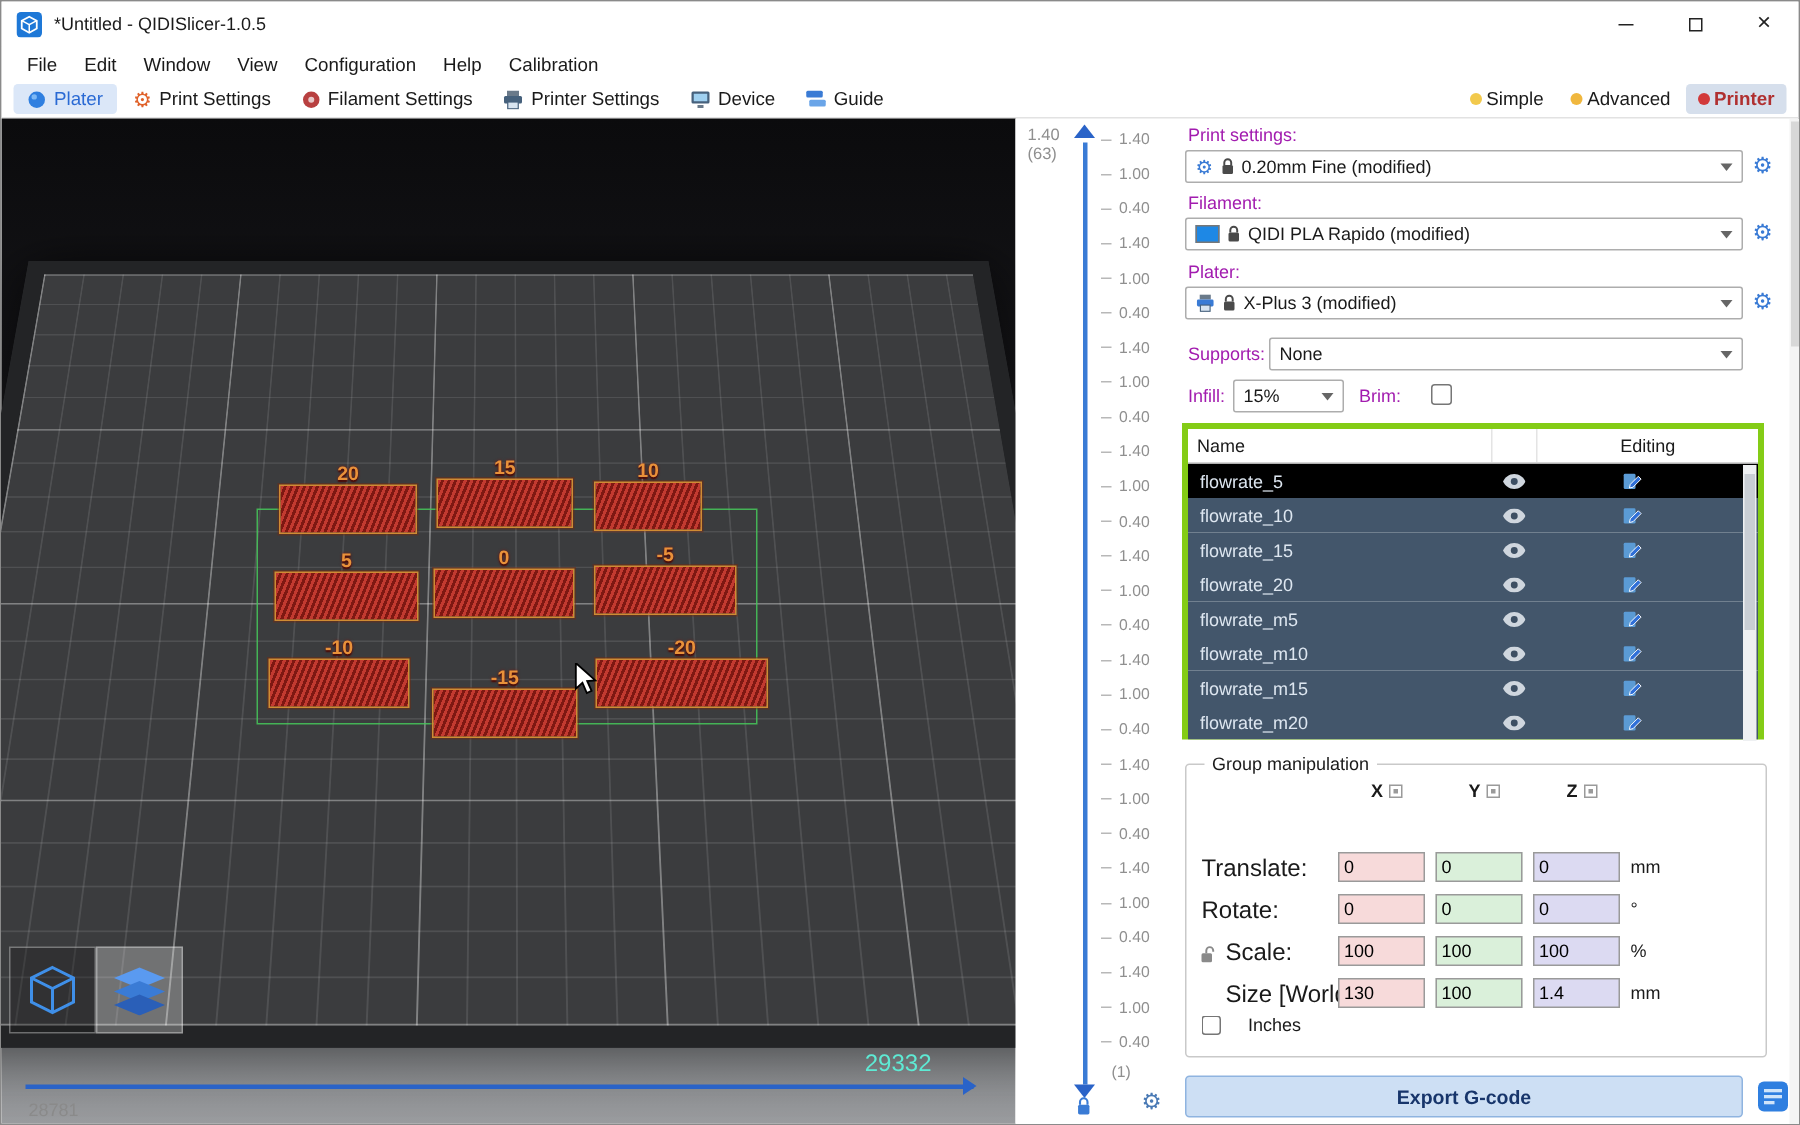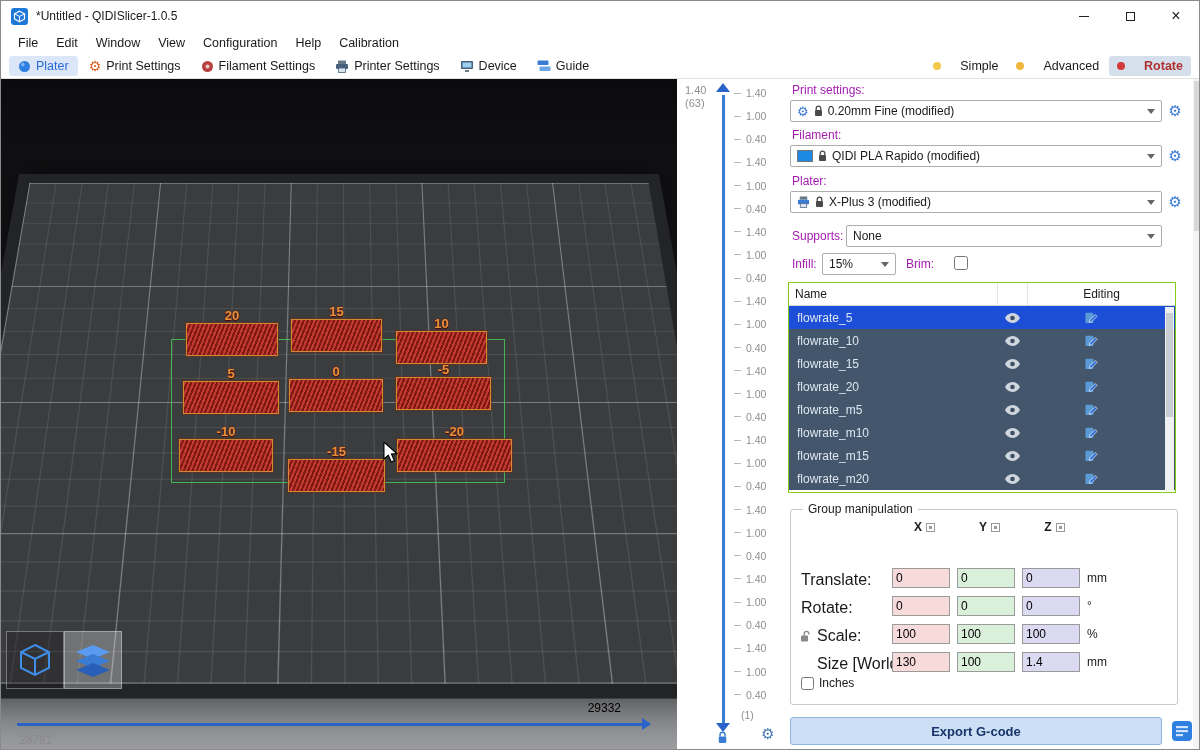--- a/index.html
+++ b/index.html
@@ -19,21 +19,21 @@
 
 .menubar{position:absolute;left:0;top:30px;right:0;height:23px;display:flex;align-items:center;padding-left:8px;background:#fff}
 .menu-item{padding:3px 9px;font-size:12.5px}
 
 
 .tabbar{position:absolute;left:0;top:53px;right:0;height:25px;display:flex;align-items:center;padding-left:8px;border-bottom:1px solid #e2e2e2;background:#fff}
 .tab{display:flex;align-items:center;gap:5px;padding:3px 9px;margin-right:2px;font-size:12.5px;border-radius:3px;white-space:nowrap}
 .tab.active{background:#dbe7f8;color:#2a6ad4}
 .gear-glyph{font-size:14px;line-height:14px}
 .modes{margin-left:auto;display:flex;align-items:center;gap:2px;padding-right:8px}
-.mode{display:flex;align-items:center;gap:19px;padding:3px 8px;border-radius:3px;font-size:12.5px}
+.mode{display:flex;align-items:center;gap:3px;padding:3px 8px;border-radius:3px;font-size:12.5px}
 .mode .dot{width:8px;height:8px;border-radius:50%}
 .dot-simple{background:#f2c94c}
 .dot-advanced{background:#f0b73e}
 .dot-expert{background:#d23a3a}
 .mode.active{background:#d6dfec;color:#b03030;font-weight:bold}
 
 
 .viewport{position:absolute;left:0;top:78px;width:676px;height:672px;overflow:hidden;
 background:linear-gradient(180deg,#0b0b0d 0%,#141417 25%,#2e2f31 55%,#77797c 84%,#9b9da0 100%)}
 .plate{position:absolute;left:18px;top:95px;width:640px;height:545px;transform-origin:50% 0;
@@ -46,34 +46,34 @@
  linear-gradient(90deg,rgba(255,255,255,.10) 1px,transparent 1px);
 background-size:130px 130px,130px 130px,26px 26px,26px 26px}
 .legendbar{position:absolute;left:0;top:3px;width:412px;height:21px;background:linear-gradient(180deg,#8d8d8d,#6e6e6e);color:#f5f5f5;display:flex;align-items:center;gap:8px;padding-left:10px;font-size:12px}
 .legend-tri{width:0;height:0;border-left:7px solid #fff;border-top:5px solid transparent;border-bottom:5px solid transparent}
 .sel-rect{position:absolute;left:170px;top:260px;width:334px;height:144px;border:1px solid rgba(70,200,90,.85)}
 .objects{position:absolute;left:0;top:0;right:0;bottom:0}
 .patch{position:absolute;height:33px;background:repeating-linear-gradient(112deg,#c23a30 0 2px,#7e1812 2px 4px);border:1px solid #cf8b33;box-shadow:0 0 0 1px rgba(120,40,10,.45)}
 .patch-label{position:absolute;left:0;right:0;top:-16px;text-align:center;color:#e8913a;font-weight:bold;font-size:13px;text-shadow:0 1px 1px #4a0a06,0 0 2px #7a1a10}
 .patch:nth-child(1){left:185px;top:244px;width:92px}
 .patch:nth-child(2){left:290px;top:240px;width:91px}
-.patch:nth-child(3){left:395px;top:252px;width:91px}
+.patch:nth-child(3){left:395px;top:242px;width:72px}
 .patch:nth-child(4){left:182px;top:302px;width:96px}
 .patch:nth-child(5){left:288px;top:300px;width:94px}
 .patch:nth-child(6){left:395px;top:298px;width:95px}
 .patch:nth-child(7){left:178px;top:360px;width:94px}
 .patch:nth-child(8){left:287px;top:380px;width:97px}
 .patch:nth-child(9){left:396px;top:360px;width:115px}
 .cursor{position:absolute;left:381px;top:363px}
 .view-btns{position:absolute;left:5px;top:552px;display:flex}
 .view-btn{width:58px;height:58px;border:1px solid rgba(255,255,255,.35);background:rgba(25,25,25,.3);display:flex;align-items:center;justify-content:center}
 .view-btn.active{background:rgba(255,255,255,.28)}
 .hslider{position:absolute;left:16px;top:644px;width:632px;height:3px;background:#2a63c8}
 .hslider-arrow{position:absolute;right:-2px;top:-5px;width:0;height:0;border-left:9px solid #2a63c8;border-top:6px solid transparent;border-bottom:6px solid transparent}
-.hslider-end{position:absolute;right:28px;top:-22px;color:#000000;font-size:12px}
+.hslider-end{position:absolute;right:28px;top:-22px;color:#5eead4;font-size:16px}
 .hslider-start{position:absolute;left:2px;top:10px;color:#8a8a8a;font-size:12px}
 
 
 .slidercol{position:absolute;left:676px;top:78px;width:107px;height:672px;background:#fff}
 .sc-top{position:absolute;left:8px;top:5px;color:#8f8f8f;font-size:11px;line-height:13px}
 .vtrack{position:absolute;left:45px;top:16px;width:3px;height:628px;background:#3a7bd5}
 .varrow-up{position:absolute;left:39px;top:4px;width:0;height:0;border-bottom:9px solid #2a63c8;border-left:7px solid transparent;border-right:7px solid transparent}
 .varrow-down{position:absolute;left:39px;top:644px;width:0;height:0;border-top:9px solid #2a63c8;border-left:7px solid transparent;border-right:7px solid transparent}
 .ticks{position:absolute;left:57px;top:8px;height:614px;display:flex;flex-direction:column;justify-content:space-between}
 .tick{display:flex;align-items:center;gap:5px;height:12px}
@@ -101,28 +101,28 @@
 #lbl-printer{top:95px}
 #combo-printer{left:6px;top:112px;width:372px}
 #gear-printer{left:382px;top:114px}
 #lbl-supports{top:150px}
 #combo-supports{left:62px;top:146px;width:316px}
 #lbl-infill{top:178px}
 #combo-infill{left:38px;top:174px;width:74px}
 #lbl-brim{left:122px;top:178px}
 #chk-brim{position:absolute;left:170px;top:177px;width:14px;height:14px}
 
-.objlist{position:absolute;left:4px;top:203px;width:388px;height:211px;border:1px solid #84cc16;background:#fff}
+.objlist{position:absolute;left:4px;top:203px;width:388px;height:211px;border:4px solid #84cc16;background:#fff}
 .lheader{height:23px;display:flex;border-bottom:1px solid #d5d5d5;background:#fff;font-size:12px}
 .lheader .col-name{flex:1;padding-left:6px;display:flex;align-items:center}
 .lheader .col-eye{width:30px;border-left:1px solid #e4e4e4}
 .lheader .col-edit{width:148px;border-left:1px solid #e4e4e4;display:flex;align-items:center;justify-content:center}
 .lrows{height:184px;overflow:hidden}
 .lrow{height:23px;display:flex;align-items:center;background:#43566b;color:#dde6f0}
-.lrow:first-child{background:#1d4ed8}
+.lrow:first-child{background:#000000}
 .lrow .name{flex:1;padding-left:8px;font-size:12px}
 .lrow .eye{width:30px;display:flex;justify-content:center}
 .lrow .edit{width:148px;padding-left:58px;display:flex}
 .list-scroll{position:absolute;right:1px;top:24px;width:9px;height:184px;background:#eef0f2}
 .list-thumb{position:absolute;left:1px;top:6px;width:7px;height:104px;background:#c9ced4}
 
 .groupbox{position:absolute;left:6px;top:430px;width:388px;height:196px;border:1px solid #c9c9c9;border-radius:3px}
 .legend-span{position:absolute;left:12px;top:-8px;background:#fff;padding:0 5px;font-size:12px}
 .axes{position:absolute;left:101px;top:10px;display:flex}
 .axis{width:65px;display:flex;justify-content:center;align-items:center;gap:4px;font-weight:bold;font-size:12px}
@@ -130,21 +130,21 @@
 .axis-ico::after{content:"";position:absolute;left:2px;top:2px;width:3px;height:3px;background:#9a9a9a}
 .g-row{position:absolute;left:0;width:100%;height:20px}
 .g-label{position:absolute;left:10px;top:3px;font-size:16px;white-space:nowrap}
 .g-label.indent{left:26px}
 .g-field{position:absolute;top:0;width:58px;height:20px;border:1px solid #9a9a9a;font-size:12px;padding:0 3px;font-family:"Liberation Sans",sans-serif}
 .g-x{left:101px}.g-y{left:166px}.g-z{left:231px}
 .tint-x{background:#f7dada}.tint-y{background:#daf0da}.tint-z{background:#dcdaf2}
 .g-unit{position:absolute;left:296px;top:3px;font-size:12px}
 .row-translate{top:58px}.row-rotate{top:86px}.row-scale{top:114px}.row-size{top:142px}
 .g-lock{position:absolute;left:9px;top:120px}
-.inches{position:absolute;left:10px;top:166px;display:flex;gap:5px;align-items:flex-end;font-size:12px}
+.inches{position:absolute;left:10px;top:166px;display:flex;gap:18px;align-items:flex-end;font-size:12px}
 .inches input{width:13px;height:13px}
 
 .export-btn{position:absolute;left:6px;top:638px;width:372px;height:28px;background:#cddff4;border:1px solid #8fb4e0;border-radius:3px;display:flex;align-items:center;justify-content:center;font-weight:bold;font-size:13px;color:#17356b}
 .export-icon{position:absolute;left:387px;top:641px;width:22px;height:22px}
 .panel-scroll{position:absolute;left:409px;top:0;width:8px;height:672px;background:#f4f4f4}
 .panel-thumb{position:absolute;left:1px;top:2px;width:6px;height:150px;background:#d8d8d8}
 </style>
 </head>
 <body>
 
@@ -226,21 +226,21 @@
       <div class="mode">
           <span class="dot dot-simple"></span>
           <span>Simple</span>
         </div>
       <div class="mode">
           <span class="dot dot-advanced"></span>
           <span>Advanced</span>
         </div>
       <div class="mode active">
           <span class="dot dot-expert"></span>
-          <span>Rotate</span>
+          <span>Printer</span>
         </div>
     </div>
   </div>
 
   <div class="viewport">
     <div class="plate"></div>
     <div class="sel-rect"></div>
     <div class="objects">
 
     <div class="patch">

